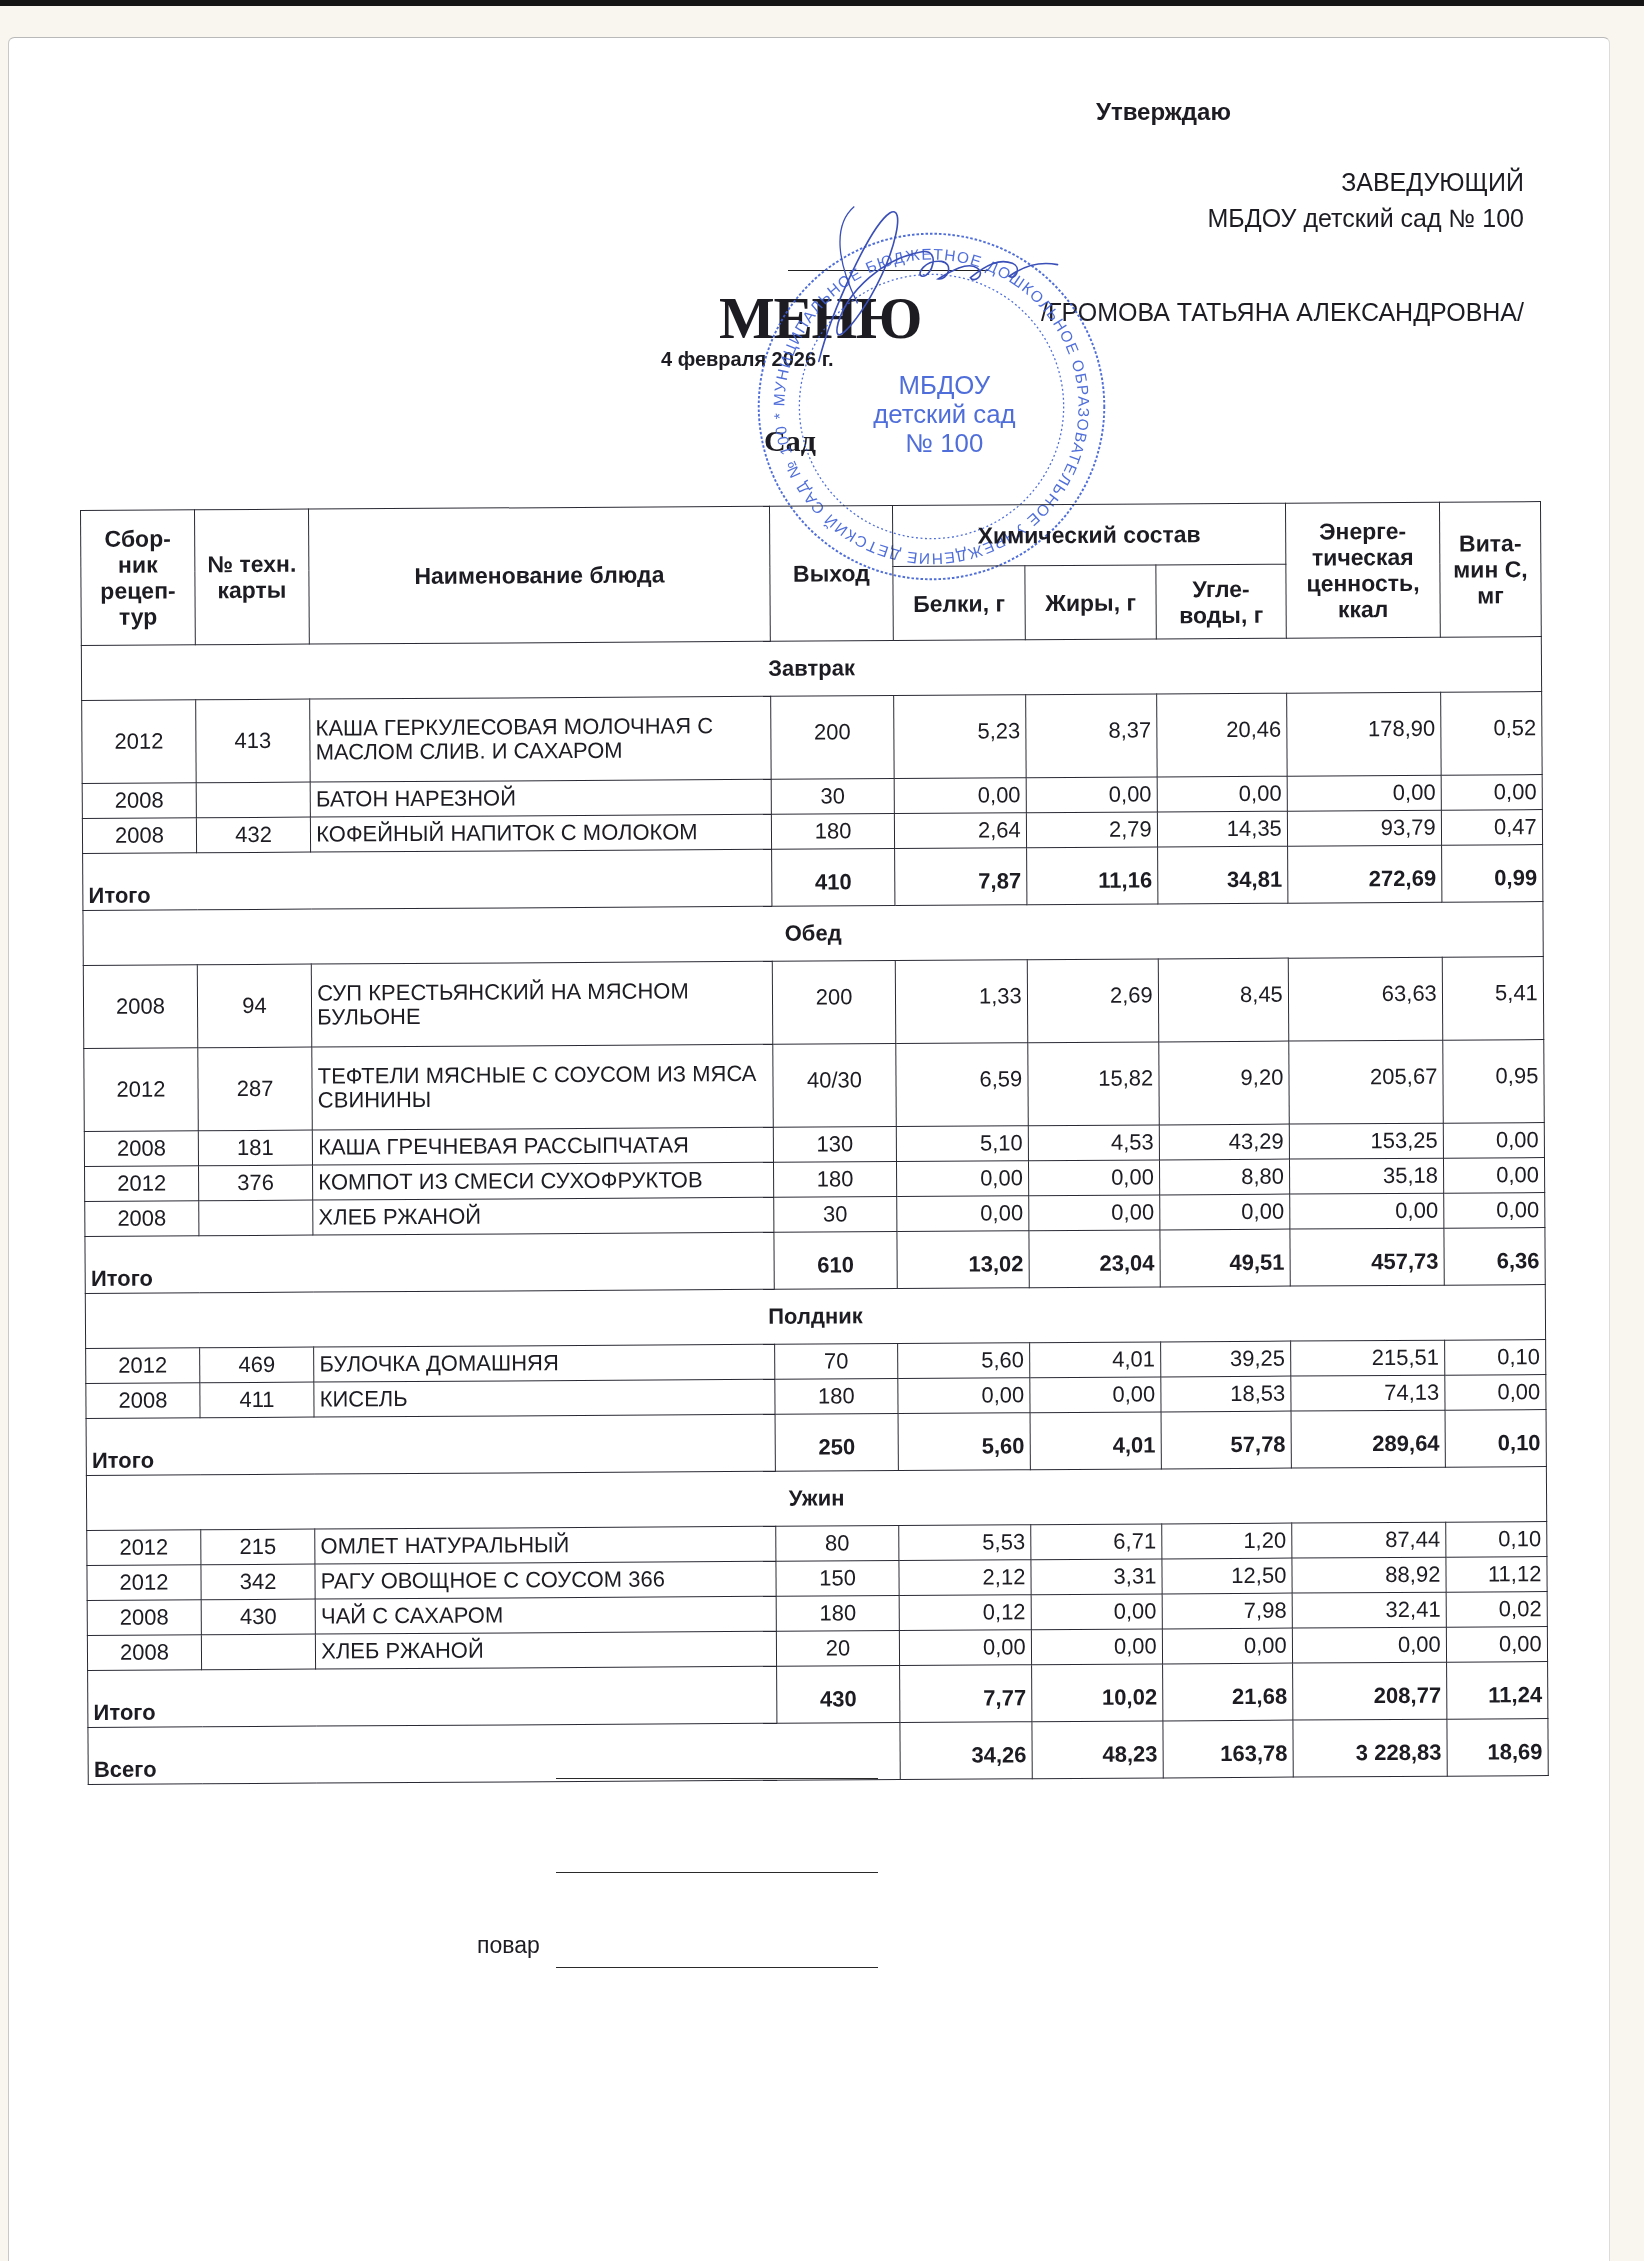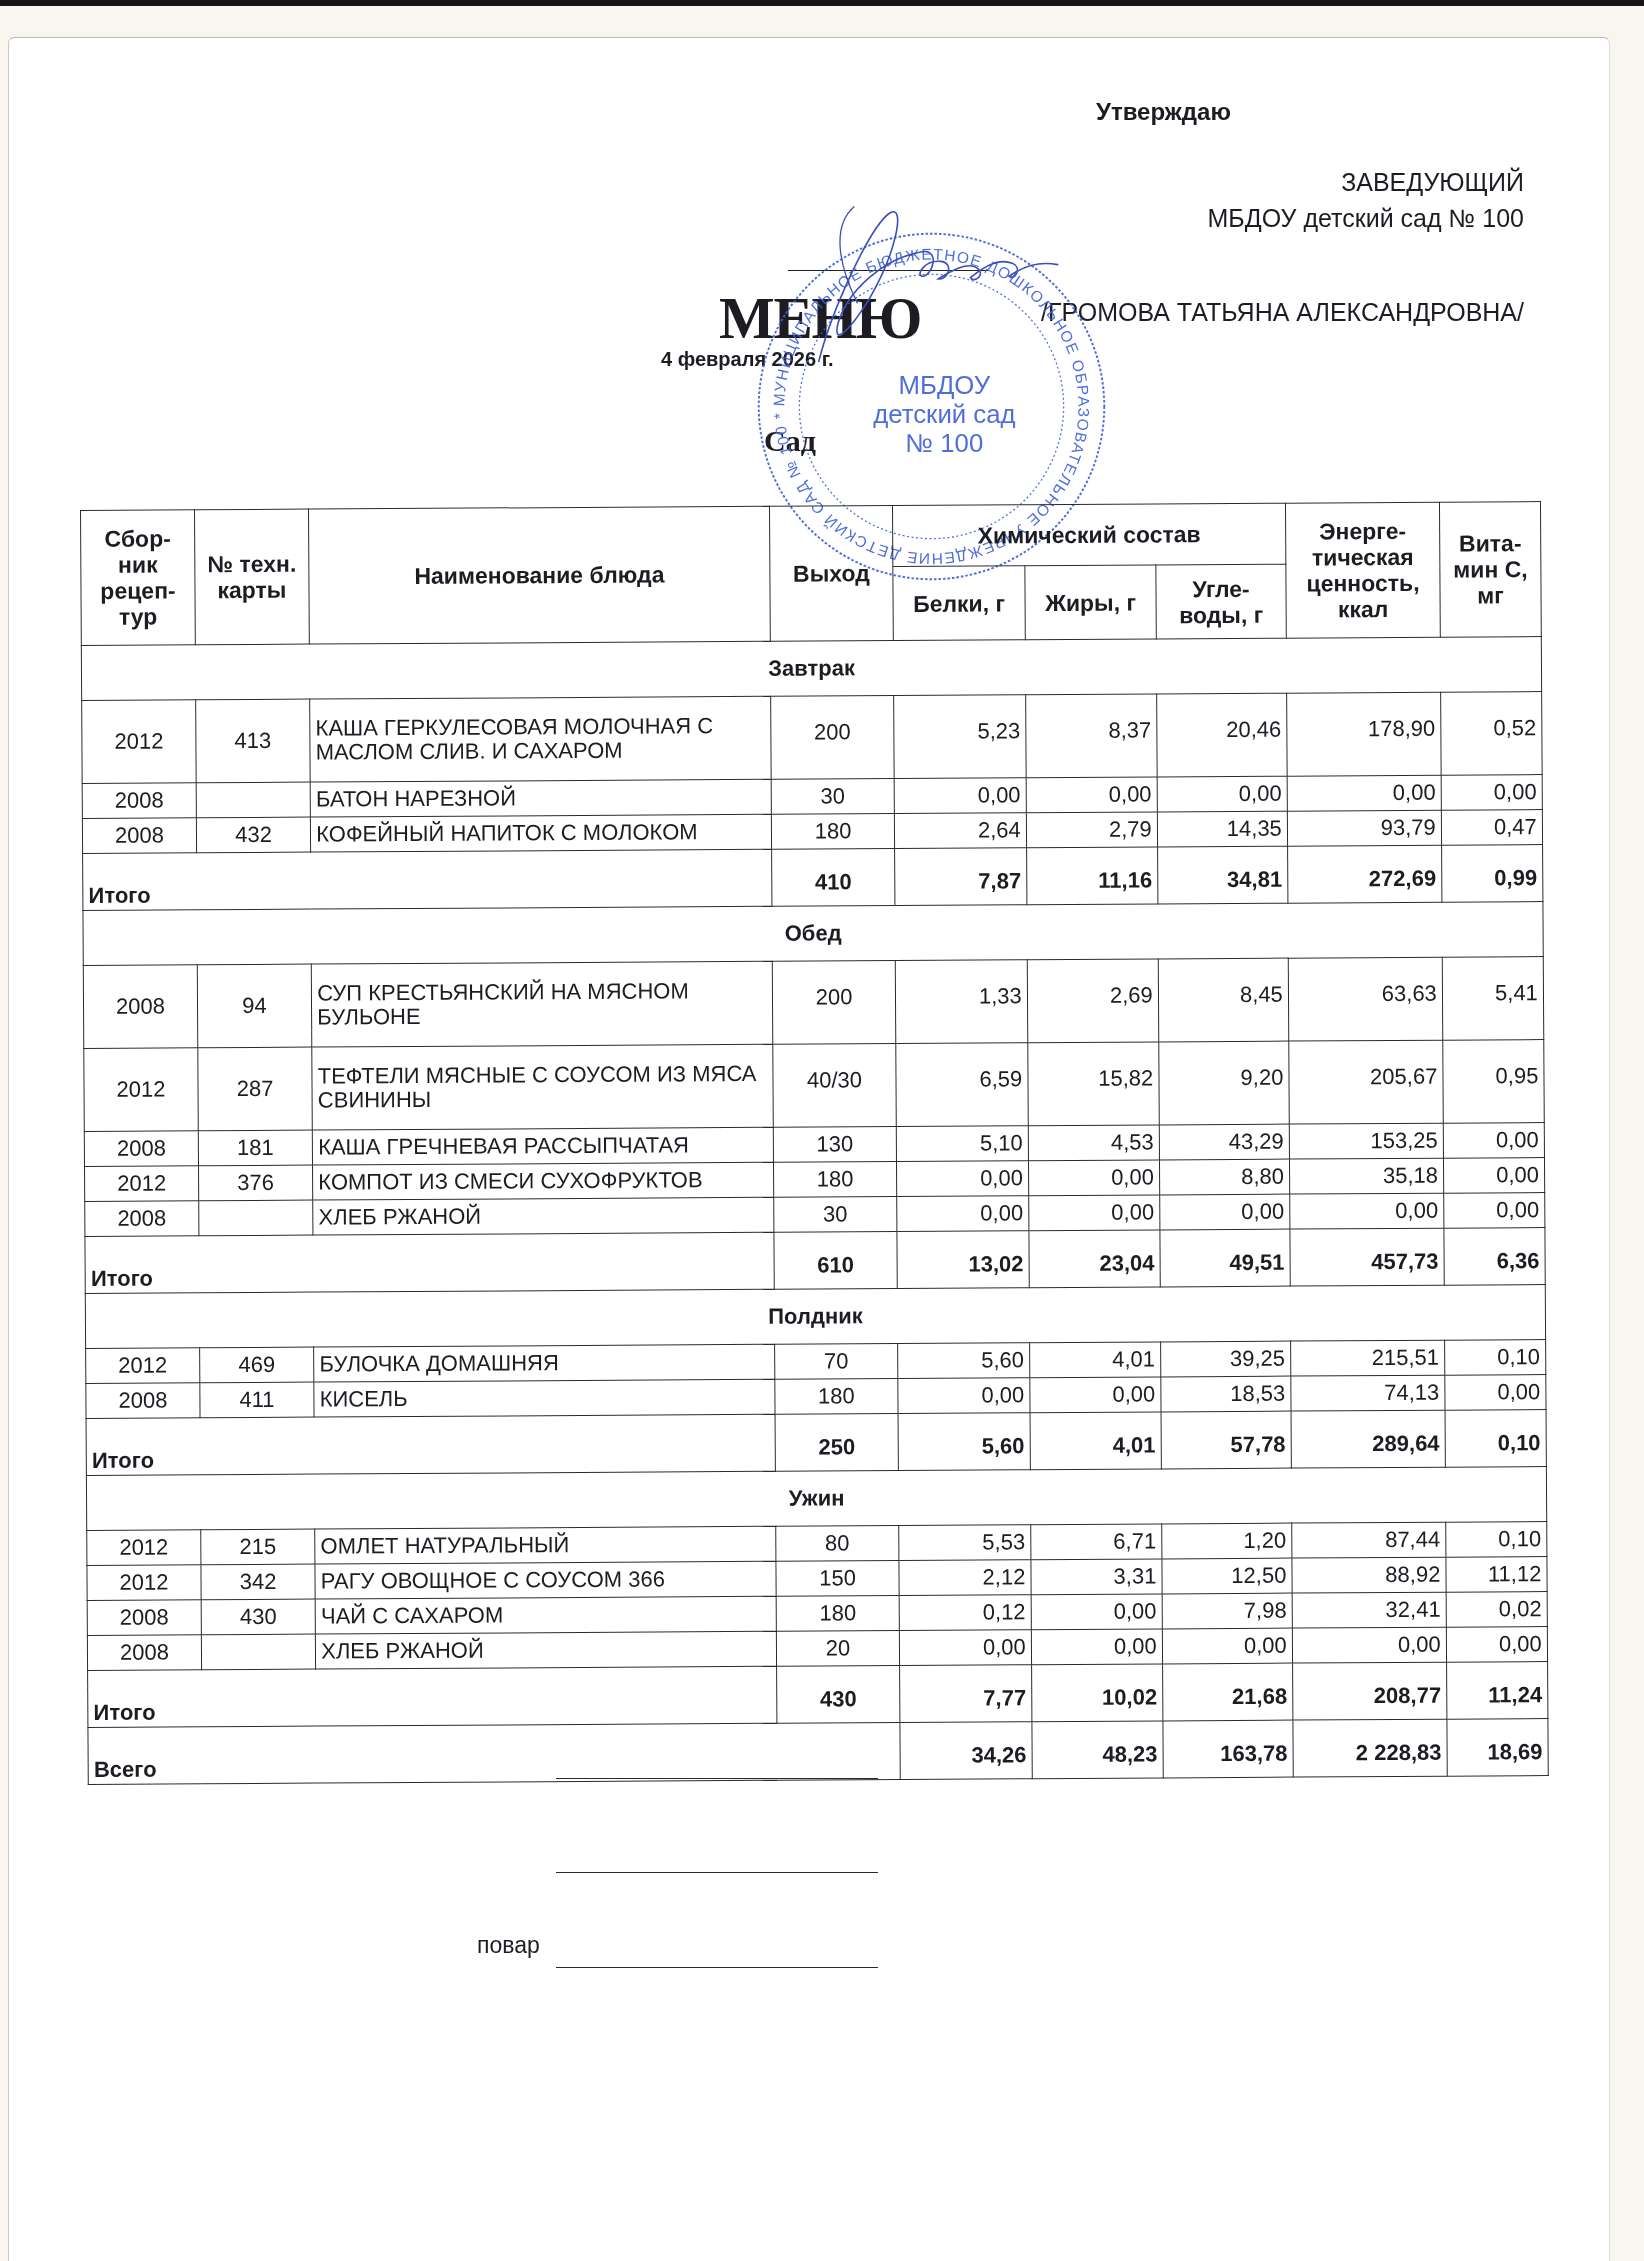--- a/index.html
+++ b/index.html
@@ -321,21 +321,21 @@
         <td class="c-num">10,02</td>
         <td class="c-num">21,68</td>
         <td class="c-num">208,77</td>
         <td class="c-num">11,24</td>
     </tr>
       <tr class="total-row">
     <td colspan="4" class="lbl">Всего</td>
     <td class="c-num">34,26</td>
         <td class="c-num">48,23</td>
         <td class="c-num">163,78</td>
-        <td class="c-num">2 228,83</td>
+        <td class="c-num">3 228,83</td>
         <td class="c-num">18,69</td>
   </tr>
     </tbody>
 </table>
 
 <div class="abs sign s1"></div>
 <div class="abs sign s2"></div>
 <div class="abs cook">повар</div>
 <div class="abs sign s3"></div>
 

